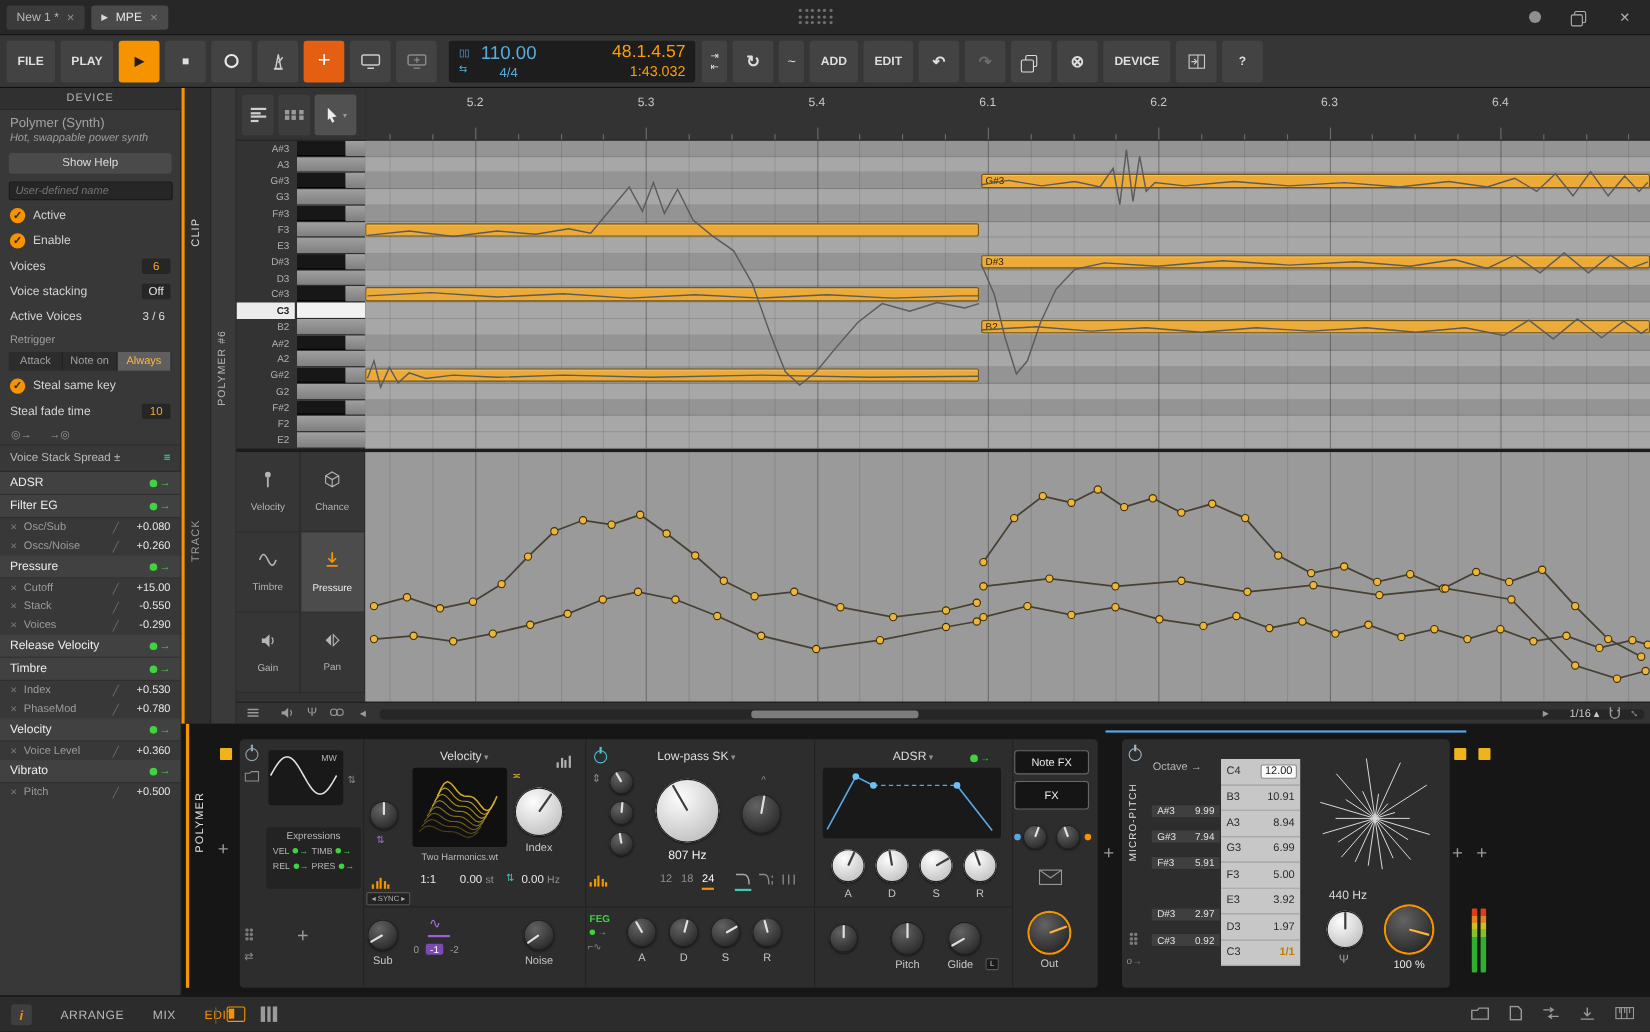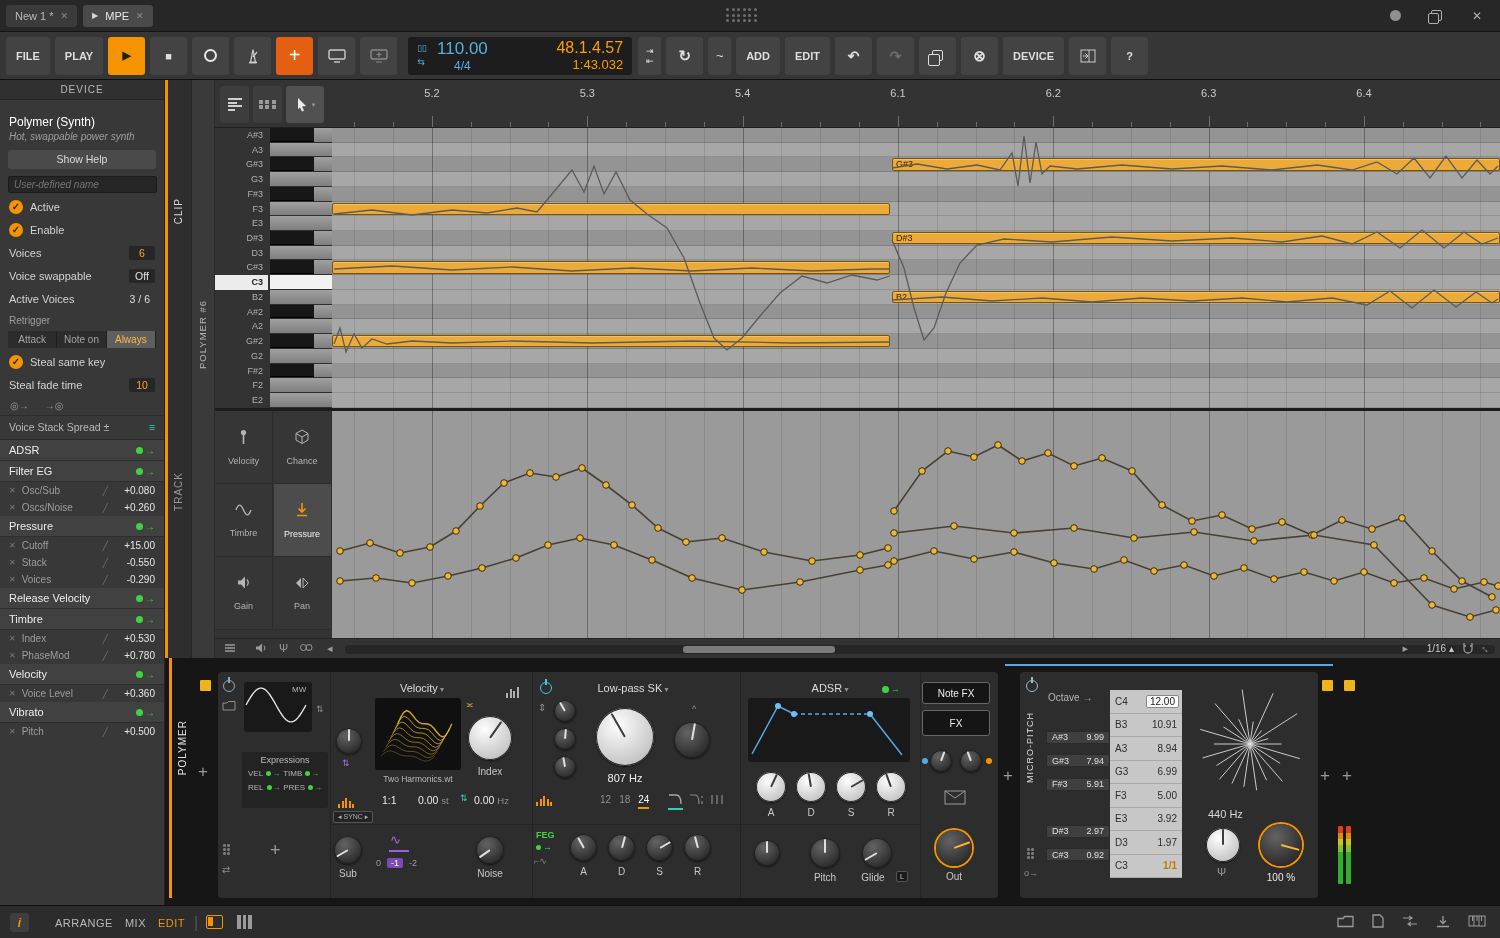--- a/index.html
+++ b/index.html
@@ -34,21 +34,21 @@
 #transport{width:224px;height:38px;background:#1d1d1d;border-radius:3px;margin:0 6px;display:flex;align-items:center;padding:0 9px;gap:10px}
 .tr-icons{display:flex;flex-direction:column;gap:5px;color:#57aede;font-size:9px;line-height:9px}
 .tr-col{display:flex;flex-direction:column}
 .tr-tempo{font-size:17px;color:#57aede}
 .tr-sig{font-size:12px;color:#57aede;text-align:center}
 .tr-pos{font-size:16px;color:#ff9d00}
 .tr-time{font-size:13px;color:#ff9d00;text-align:right}
 
 #leftpanel{position:absolute;left:0;top:80px;width:165px;height:825px;background:#383838;border-right:1px solid #222}
 .lp-head{height:20px;line-height:20px;text-align:center;font-size:10px;letter-spacing:1px;color:#b9b9b9;background:#303030;border-bottom:1px solid #262626}
-.lp-name{margin:15px 9px 0;font-size:12px;color:#ffffff}
+.lp-name{margin:4px 9px 0;font-size:12px;color:#a3a3a3}
 .lp-desc{margin:2px 9px 0;font-size:10px;color:#9e9e9e;font-style:italic}
 .lp-btn{margin:8px 8px 0;height:19px;line-height:19px;background:#4a4a4a;border-radius:3px;text-align:center;font-size:10.5px;color:#dcdcdc}
 .lp-input{display:block;margin:7px 8px 2px;width:149px;height:17px;background:#262626;border:1px solid #1b1b1b;border-radius:2px;color:#8f8f8f;font-style:italic;font-size:10px;padding:0 5px;font-family:inherit}
 .lp-row{display:flex;align-items:center;height:23px;padding:0 9px;font-size:11px;color:#d3d3d3}
 .check{width:14px;height:14px;border-radius:50%;background:#f59300;color:#2b2b2b;font-size:10px;font-weight:bold;display:flex;align-items:center;justify-content:center;margin-right:7px}
 .lp-val{margin-left:auto;min-width:26px;text-align:center;background:#262626;border-radius:2px;font-size:10.5px;color:#ffa425;padding:1px 5px}
 .lp-val.white{color:#e3e3e3}
 .lp-val.plain{background:none;color:#dedede}
 .lp-sub{margin-top:5px;padding:0 9px;font-size:10px;color:#9e9e9e;height:15px}
 .lp-seg{display:flex;margin:1px 8px 2px}
@@ -164,21 +164,21 @@
 #mp-table .mp-row{position:absolute;display:flex;align-items:center}
 .mp-row.natural{left:64px;width:72px;height:23.5px;background:#c7c7c7;border-bottom:1px solid #a9a9a9;color:#2c2c2c;font-size:10px}
 .mp-row.sharp{left:0;width:64px;height:13px;background:#3f3f3f;border:1px solid #2a2a2a;color:#e0e0e0;font-size:9px;z-index:2}
 .mp-note{padding-left:5px}
 .mp-val{margin-left:auto;padding-right:5px}
 .mp-val.selbox{background:#fbfbfb;border:1px solid #8a8a8a;border-radius:2px;padding:0 3px;margin-right:3px;color:#222}
 .mp-val.ratio{color:#bf7c00;font-weight:bold}
 
 #statusbar{position:absolute;left:0;top:905px;width:1500px;height:33px;background:#2c2c2c;border-top:1px solid #101010}
 .sb-info{position:absolute;left:10px;top:7px;width:19px;height:19px;background:#3e3e3e;border-radius:3px;color:#f59300;font-weight:bold;font-size:12px;display:flex;align-items:center;justify-content:center;font-style:italic}
-#sb-items{position:absolute;left:55px;top:0;height:33px;display:flex;align-items:center;gap:12px}
+#sb-items{position:absolute;left:55px;top:0;height:33px;display:flex;align-items:center;gap:26px}
 .sb-item{font-size:11px;color:#b9b9b9;letter-spacing:.5px}
 .sb-item.act{color:#f59300}
 .sb-divider{position:absolute;left:194px;top:8px;color:#555}
 .sb-panelic{position:absolute;left:206px;top:9px;width:17px;height:14px;border:1.5px solid #f59300;border-radius:2px}
 .sb-panelic i{position:absolute;left:1px;top:1px;width:5px;height:9px;background:#f59300;display:block}
 .sb-cols{position:absolute;left:237px;top:9px;display:flex;gap:2px}
 .sb-cols i{width:3.5px;height:14px;background:#9a9a9a;display:block}
 .sb-right{position:absolute;right:14px;top:8px;display:flex;gap:18px;align-items:center;color:#9a9a9a}
 </style>
 </head>
@@ -302,21 +302,21 @@
     </div>
   <div class="lp-row">
       <span class="check">✓</span>
       <span>Enable</span>
     </div>
   <div class="lp-row">
       <span>Voices</span>
       <span class="lp-val">6</span>
     </div>
   <div class="lp-row">
-      <span>Voice swappable</span>
+      <span>Voice stacking</span>
       <span class="lp-val white">Off</span>
     </div>
   <div class="lp-row">
       <span>Active Voices</span>
       <span class="lp-val plain">3 / 6</span>
     </div>
   <div class="lp-sub">Retrigger</div>
   <div class="lp-seg" id="retrigger-seg">
       <div class="seg">Attack</div>
       <div class="seg">Note on</div>

